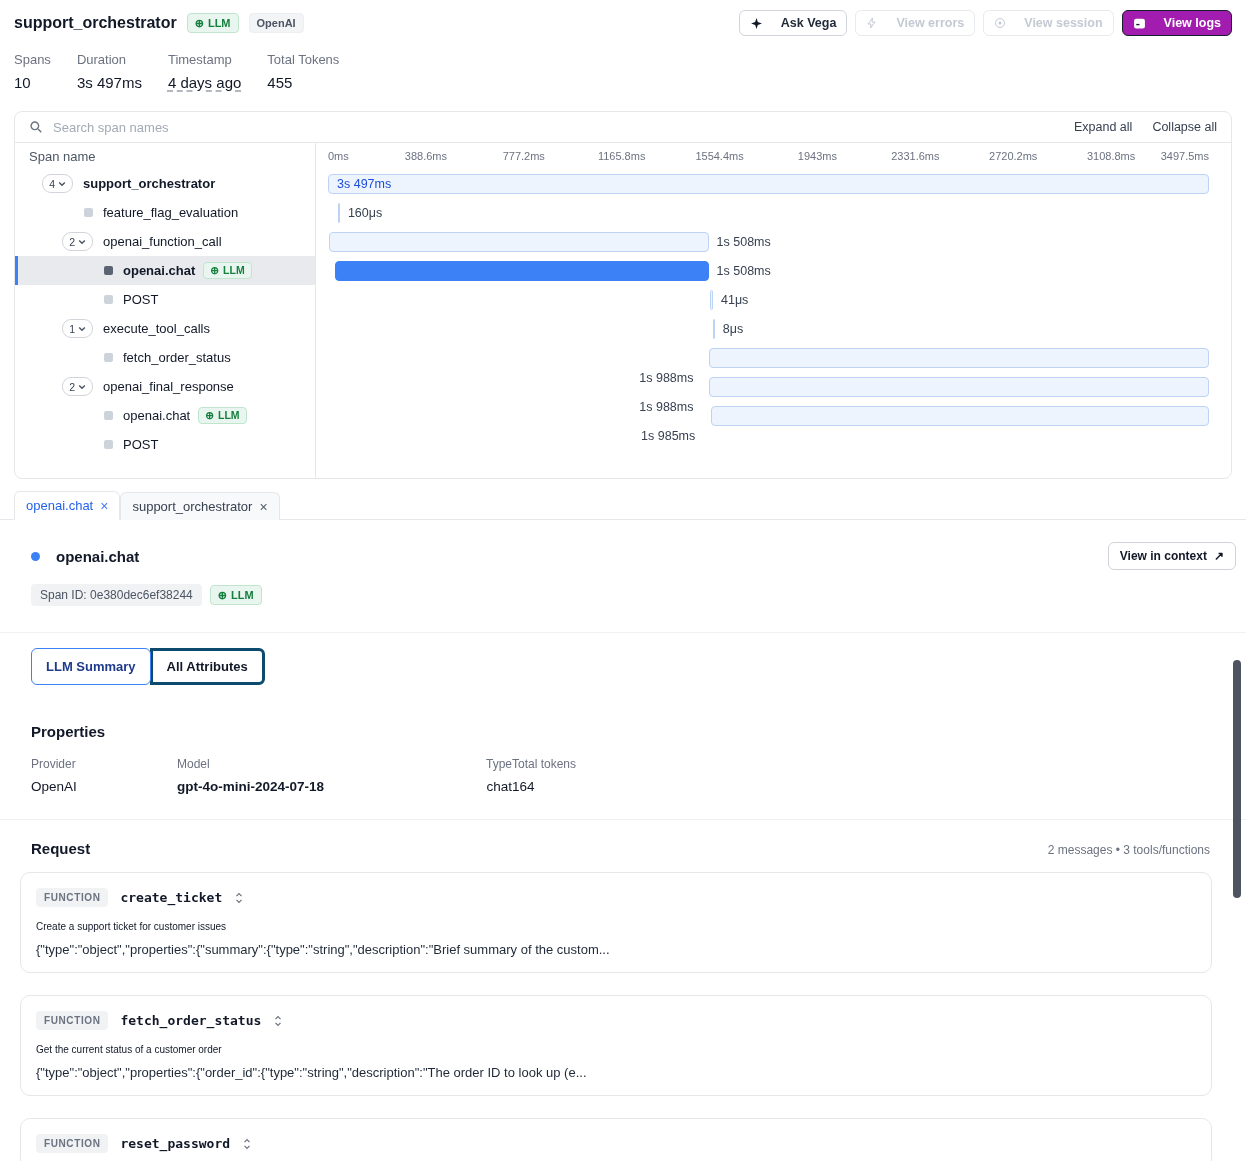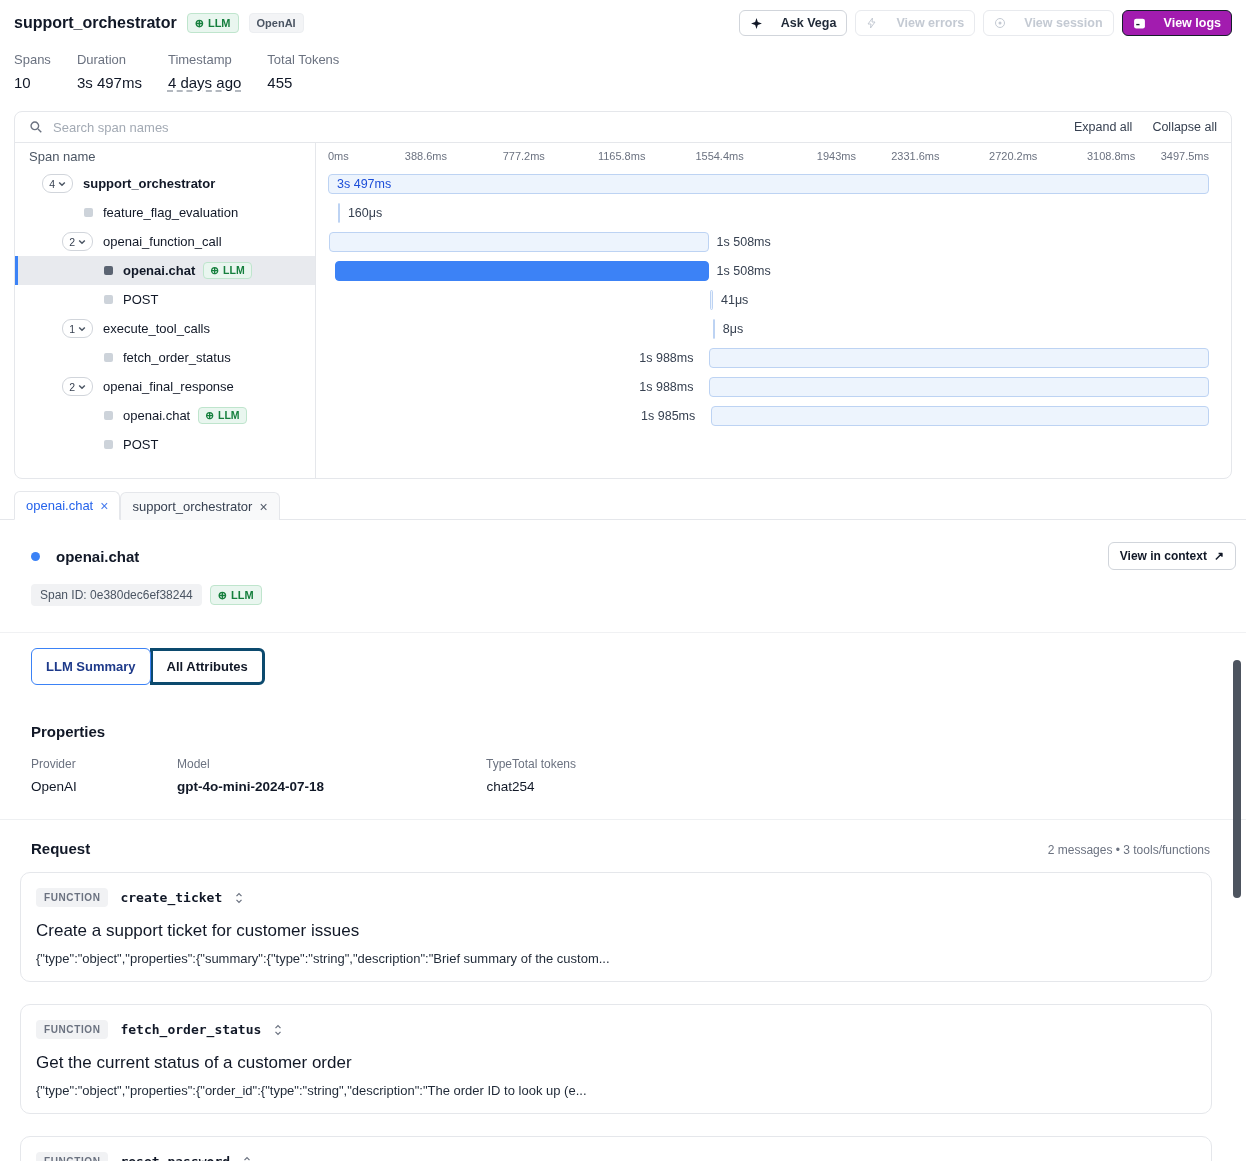--- a/index.html
+++ b/index.html
@@ -50,21 +50,21 @@
   .wf-ticks{position:relative;height:26px;margin:0 22px 0 12px;}
   .tick{position:absolute;top:7px;font-size:11px;color:#6b7280;white-space:nowrap;}
   .wf-bar-row{height:29px;padding:0 22px 0 12px;}
   .track{position:relative;height:100%;}
   .bar{position:absolute;top:50%;transform:translateY(-50%);height:20px;min-width:2px;background:#edf4fd;border:1px solid #bdd3f3;border-radius:4px;box-sizing:border-box;display:flex;align-items:center;cursor:pointer;}
   .bar.solid{background:#3c82f6;border-color:#3c82f6;}
   .bar-label{position:absolute;top:50%;transform:translateY(-50%);font-size:12.5px;color:#374151;white-space:nowrap;}
   .bar-label.after{margin-left:8px;}
   .bar-label.before{transform:translate(8px,-50%);margin-right:16px;}
   .bar-label.before{margin-left:0;transform:translateY(-50%);}
-  .bar-label.before{margin-right:8px;transform:translate(-8px,-50%);}
+  .bar-label.before{margin-right:8px;transform:translate(-8px,-50%);margin-top:20px;}
   .bar .bar-label.inside{position:static;transform:none;color:#1d4ed8;padding-left:8px;}
 
   
   .tabs-row{display:flex;align-items:flex-end;margin-top:12px;padding:0 14px;border-bottom:1px solid #e5e7eb;}
   .tab{display:inline-flex;align-items:center;gap:7px;padding:6px 11px;font-size:13px;border:1px solid #e5e7eb;border-bottom:none;border-radius:6px 6px 0 0;background:#f8f9fa;color:#374151;margin-bottom:-1px;cursor:pointer;}
   .tab.active{background:#fff;color:#2563eb;border-bottom:1px solid #fff;}
   .tab-close{font-size:14px;line-height:1;color:inherit;opacity:.85;cursor:pointer;}
 
   
   .detail-header{display:flex;align-items:center;padding:22px 10px 0 31px;}
@@ -91,21 +91,21 @@
   .prop-value.bold{font-weight:700;}
   .req-divider{border-top:1px solid #eef0f2;margin-top:25px;}
   .req-row{display:flex;align-items:baseline;padding:20px 36px 0 31px;}
   .req-meta{margin-left:auto;font-size:12px;color:#6b7280;}
   .fn-list{margin-top:15px;}
   .fn-card{border:1px solid #e5e7eb;border-radius:10px;margin:0 34px 22px 20px;padding:15px 15px;background:#fff;cursor:pointer;}
   .fn-head{display:flex;align-items:center;gap:12px;}
   .fn-tag{background:#f1f2f4;color:#6b7280;font-size:10px;font-weight:700;letter-spacing:.6px;padding:4px 8px;border-radius:4px;}
   .fn-name{font-family:"DejaVu Sans Mono",monospace;font-size:13px;font-weight:700;color:#111827;}
   .updown{display:inline-flex;cursor:pointer;}
-  .fn-desc{font-size:17px;color:#111827;margin-top:14px;}
+  .fn-desc{font-size:10px;color:#111827;margin-top:14px;}
   .fn-schema{font-size:13px;color:#1f2937;margin-top:10px;white-space:nowrap;overflow:hidden;}
 
   .scroll-thumb{position:absolute;right:5px;top:660px;width:8px;height:238px;background:#4d545f;border-radius:4px;cursor:pointer;}
   svg{display:block;}
 </style>
 </head>
 <body>
 
 
 
@@ -313,21 +313,21 @@
   </div>
         </div>
     </div>
     <div class="wf-chart">
       <div class="wf-ticks" id="ticks">
           <span class="tick" style="left: 0%; transform: none;">0ms</span>
           <span class="tick" style="left: 11.1111%; transform: translateX(-50%);">388.6ms</span>
           <span class="tick" style="left: 22.2222%; transform: translateX(-50%);">777.2ms</span>
           <span class="tick" style="left: 33.3333%; transform: translateX(-50%);">1165.8ms</span>
           <span class="tick" style="left: 44.4444%; transform: translateX(-50%);">1554.4ms</span>
-          <span class="tick" style="left: 55.5556%; transform: translateX(-50%); margin-left: 19px;">1943ms</span>
+          <span class="tick" style="left: 55.5556%; transform: translateX(-50%);">1943ms</span>
           <span class="tick" style="left: 66.6667%; transform: translateX(-50%);">2331.6ms</span>
           <span class="tick" style="left: 77.7778%; transform: translateX(-50%);">2720.2ms</span>
           <span class="tick" style="left: 88.8889%; transform: translateX(-50%);">3108.8ms</span>
           <span class="tick" style="left: 100%; transform: translateX(-100%);">3497.5ms</span>
         </div>
       <div id="chart-col">
           <div class="wf-bar-row">
     <div class="track">
       <div class="bar" style="left: 0%; width: 100%;">
                 <span class="bar-label inside">3s 497ms</span>
@@ -440,21 +440,21 @@
     <div class="prop">
     <div class="prop-label">Model</div>
     <div class="prop-value bold">gpt-4o-mini-2024-07-18</div>
   </div>
     <div class="prop">
     <div class="prop-label">Type</div>
     <div class="prop-value">chat</div>
   </div>
     <div class="prop">
     <div class="prop-label">Total tokens</div>
-    <div class="prop-value">254</div>
+    <div class="prop-value">164</div>
   </div>
   </div>
 
 
 <div class="req-divider"></div>
 
 <div class="req-row">
   <span class="sec-heading">Request</span>
   <span class="req-meta">2 messages • 3 tools/functions</span>
 </div>

